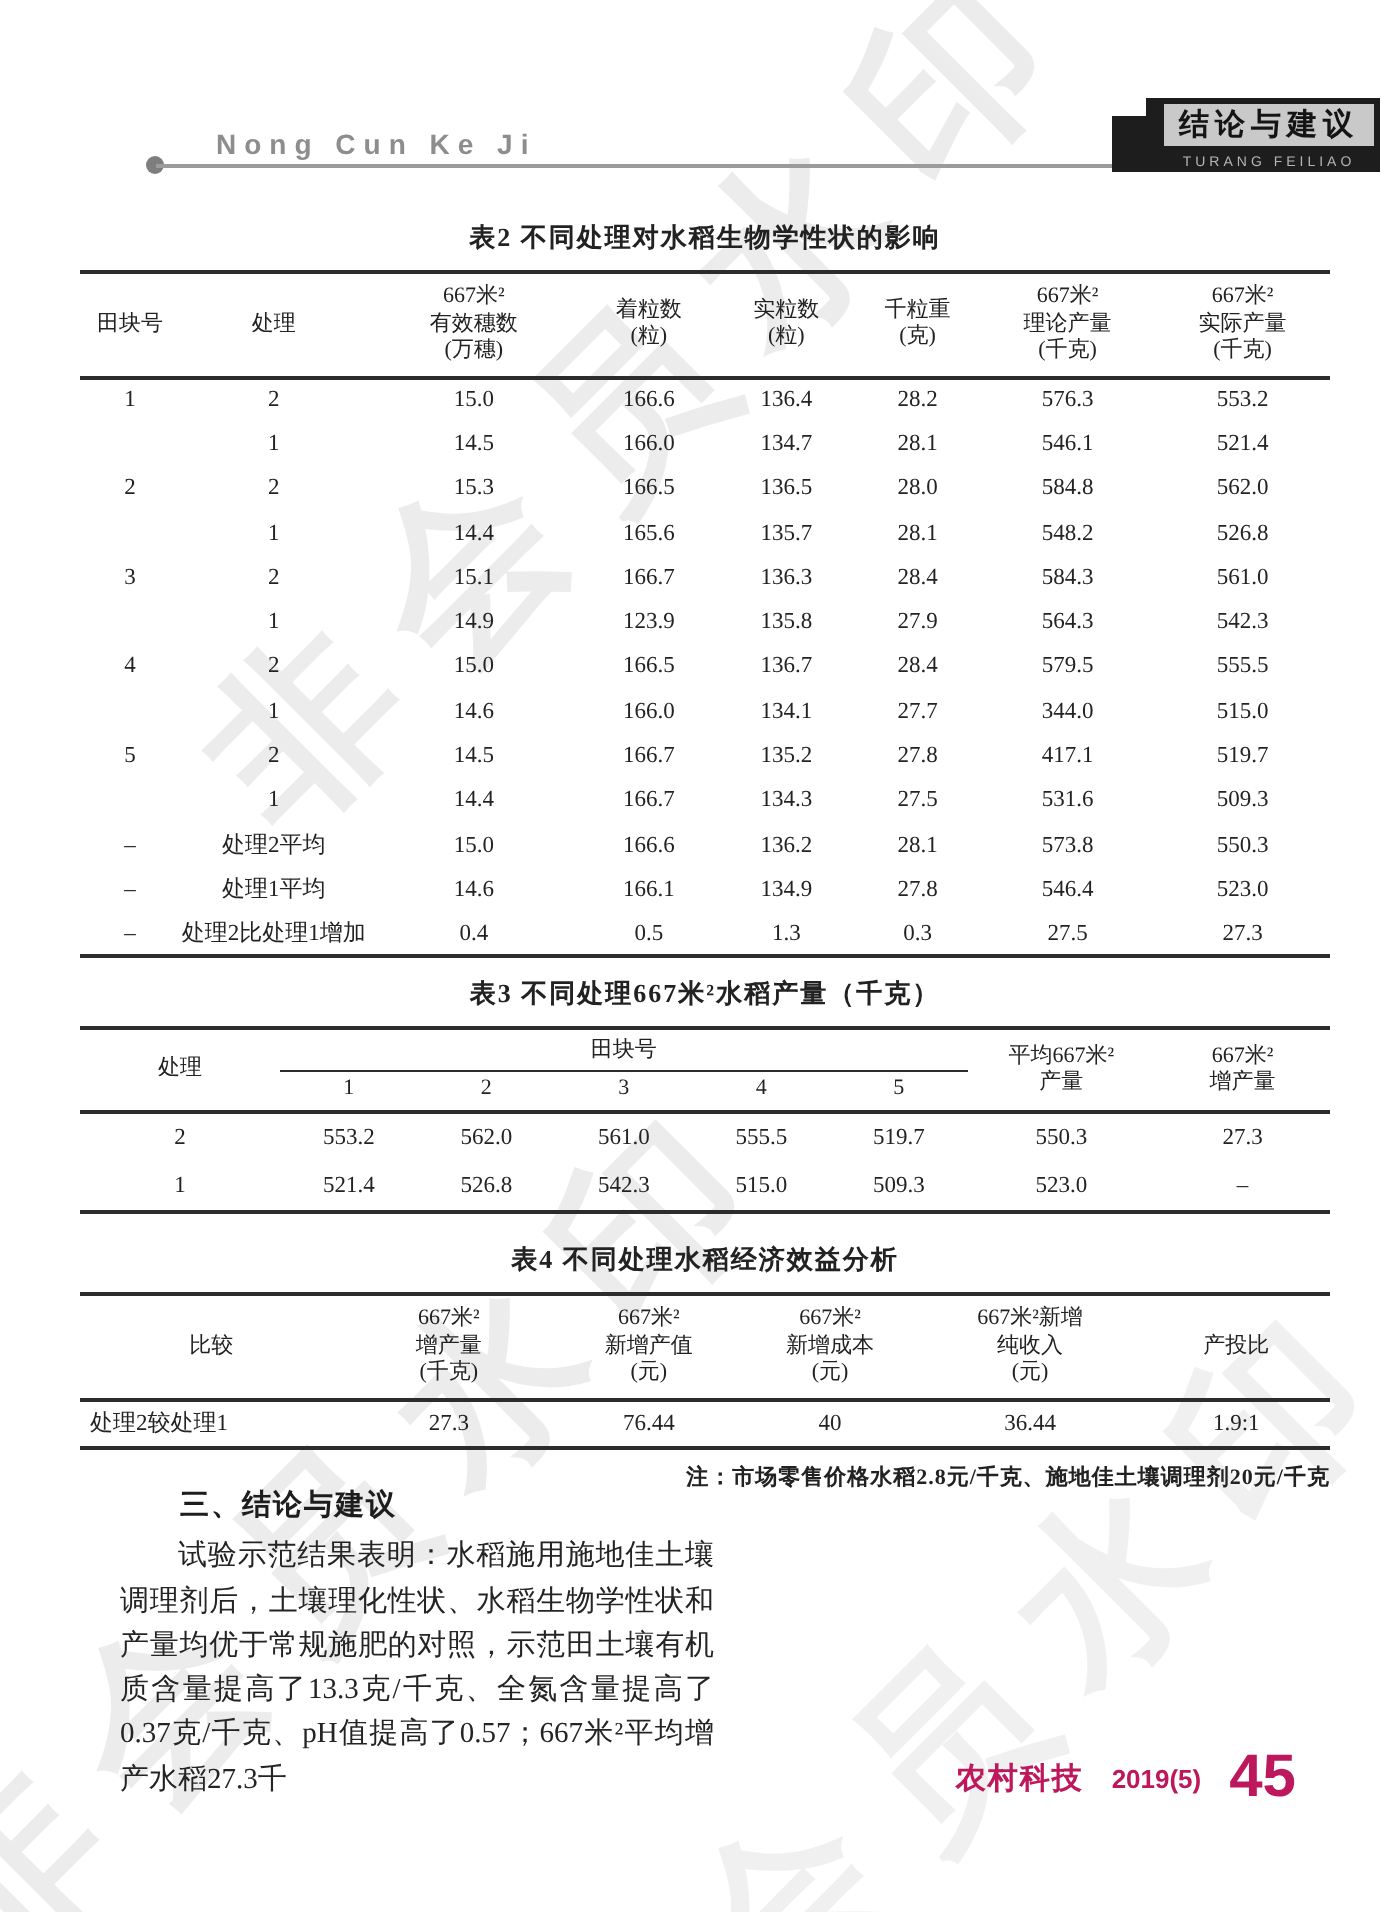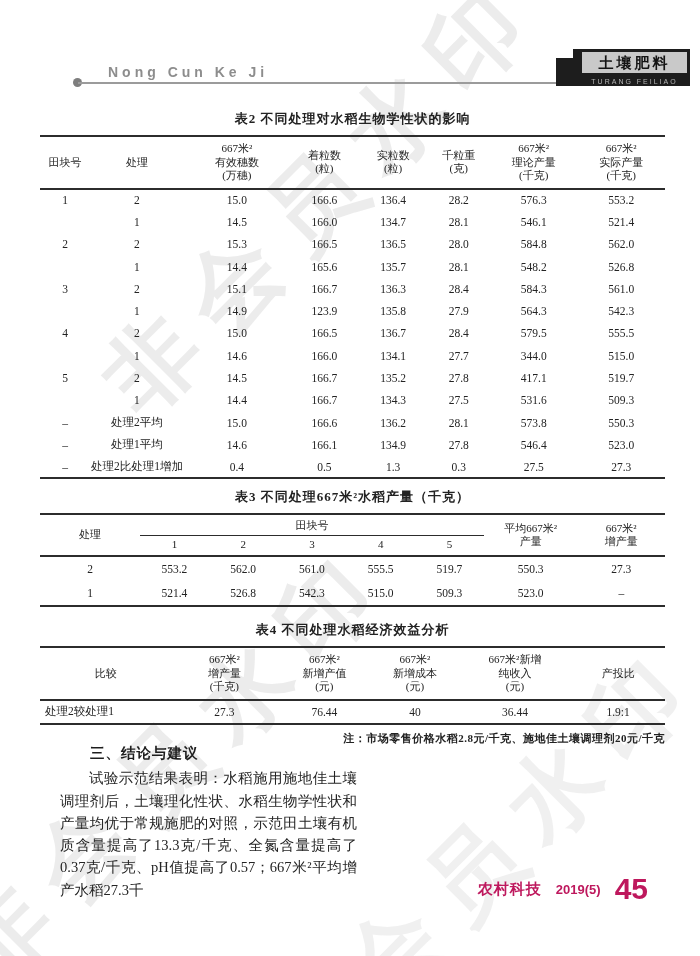--- a/index.html
+++ b/index.html
@@ -98,21 +98,21 @@
 
   <div class="wm wm1">非会员水印</div>
   <div class="wm wm2">非会员水印</div>
   <div class="wm wm3">非会员水印</div>
 
   <div class="masthead-dot"></div>
   <div class="masthead-text">Nong Cun Ke Ji</div>
   <div class="masthead-rule"></div>
 
   <div class="logo">
-    <div class="logo-title">土壤肥料</div>
+    <div class="logo-title">结论与建议</div>
     <div class="logo-sub">TURANG FEILIAO</div>
   </div>
 
   <div class="tbl-wrap t2-wrap">
     <div class="tbl-title">表2  不同处理对水稻生物学性状的影响</div>
     <table class="t2">
       <colgroup>
         <col style="width:8%">
           <col style="width:15%">
           <col style="width:17%">

